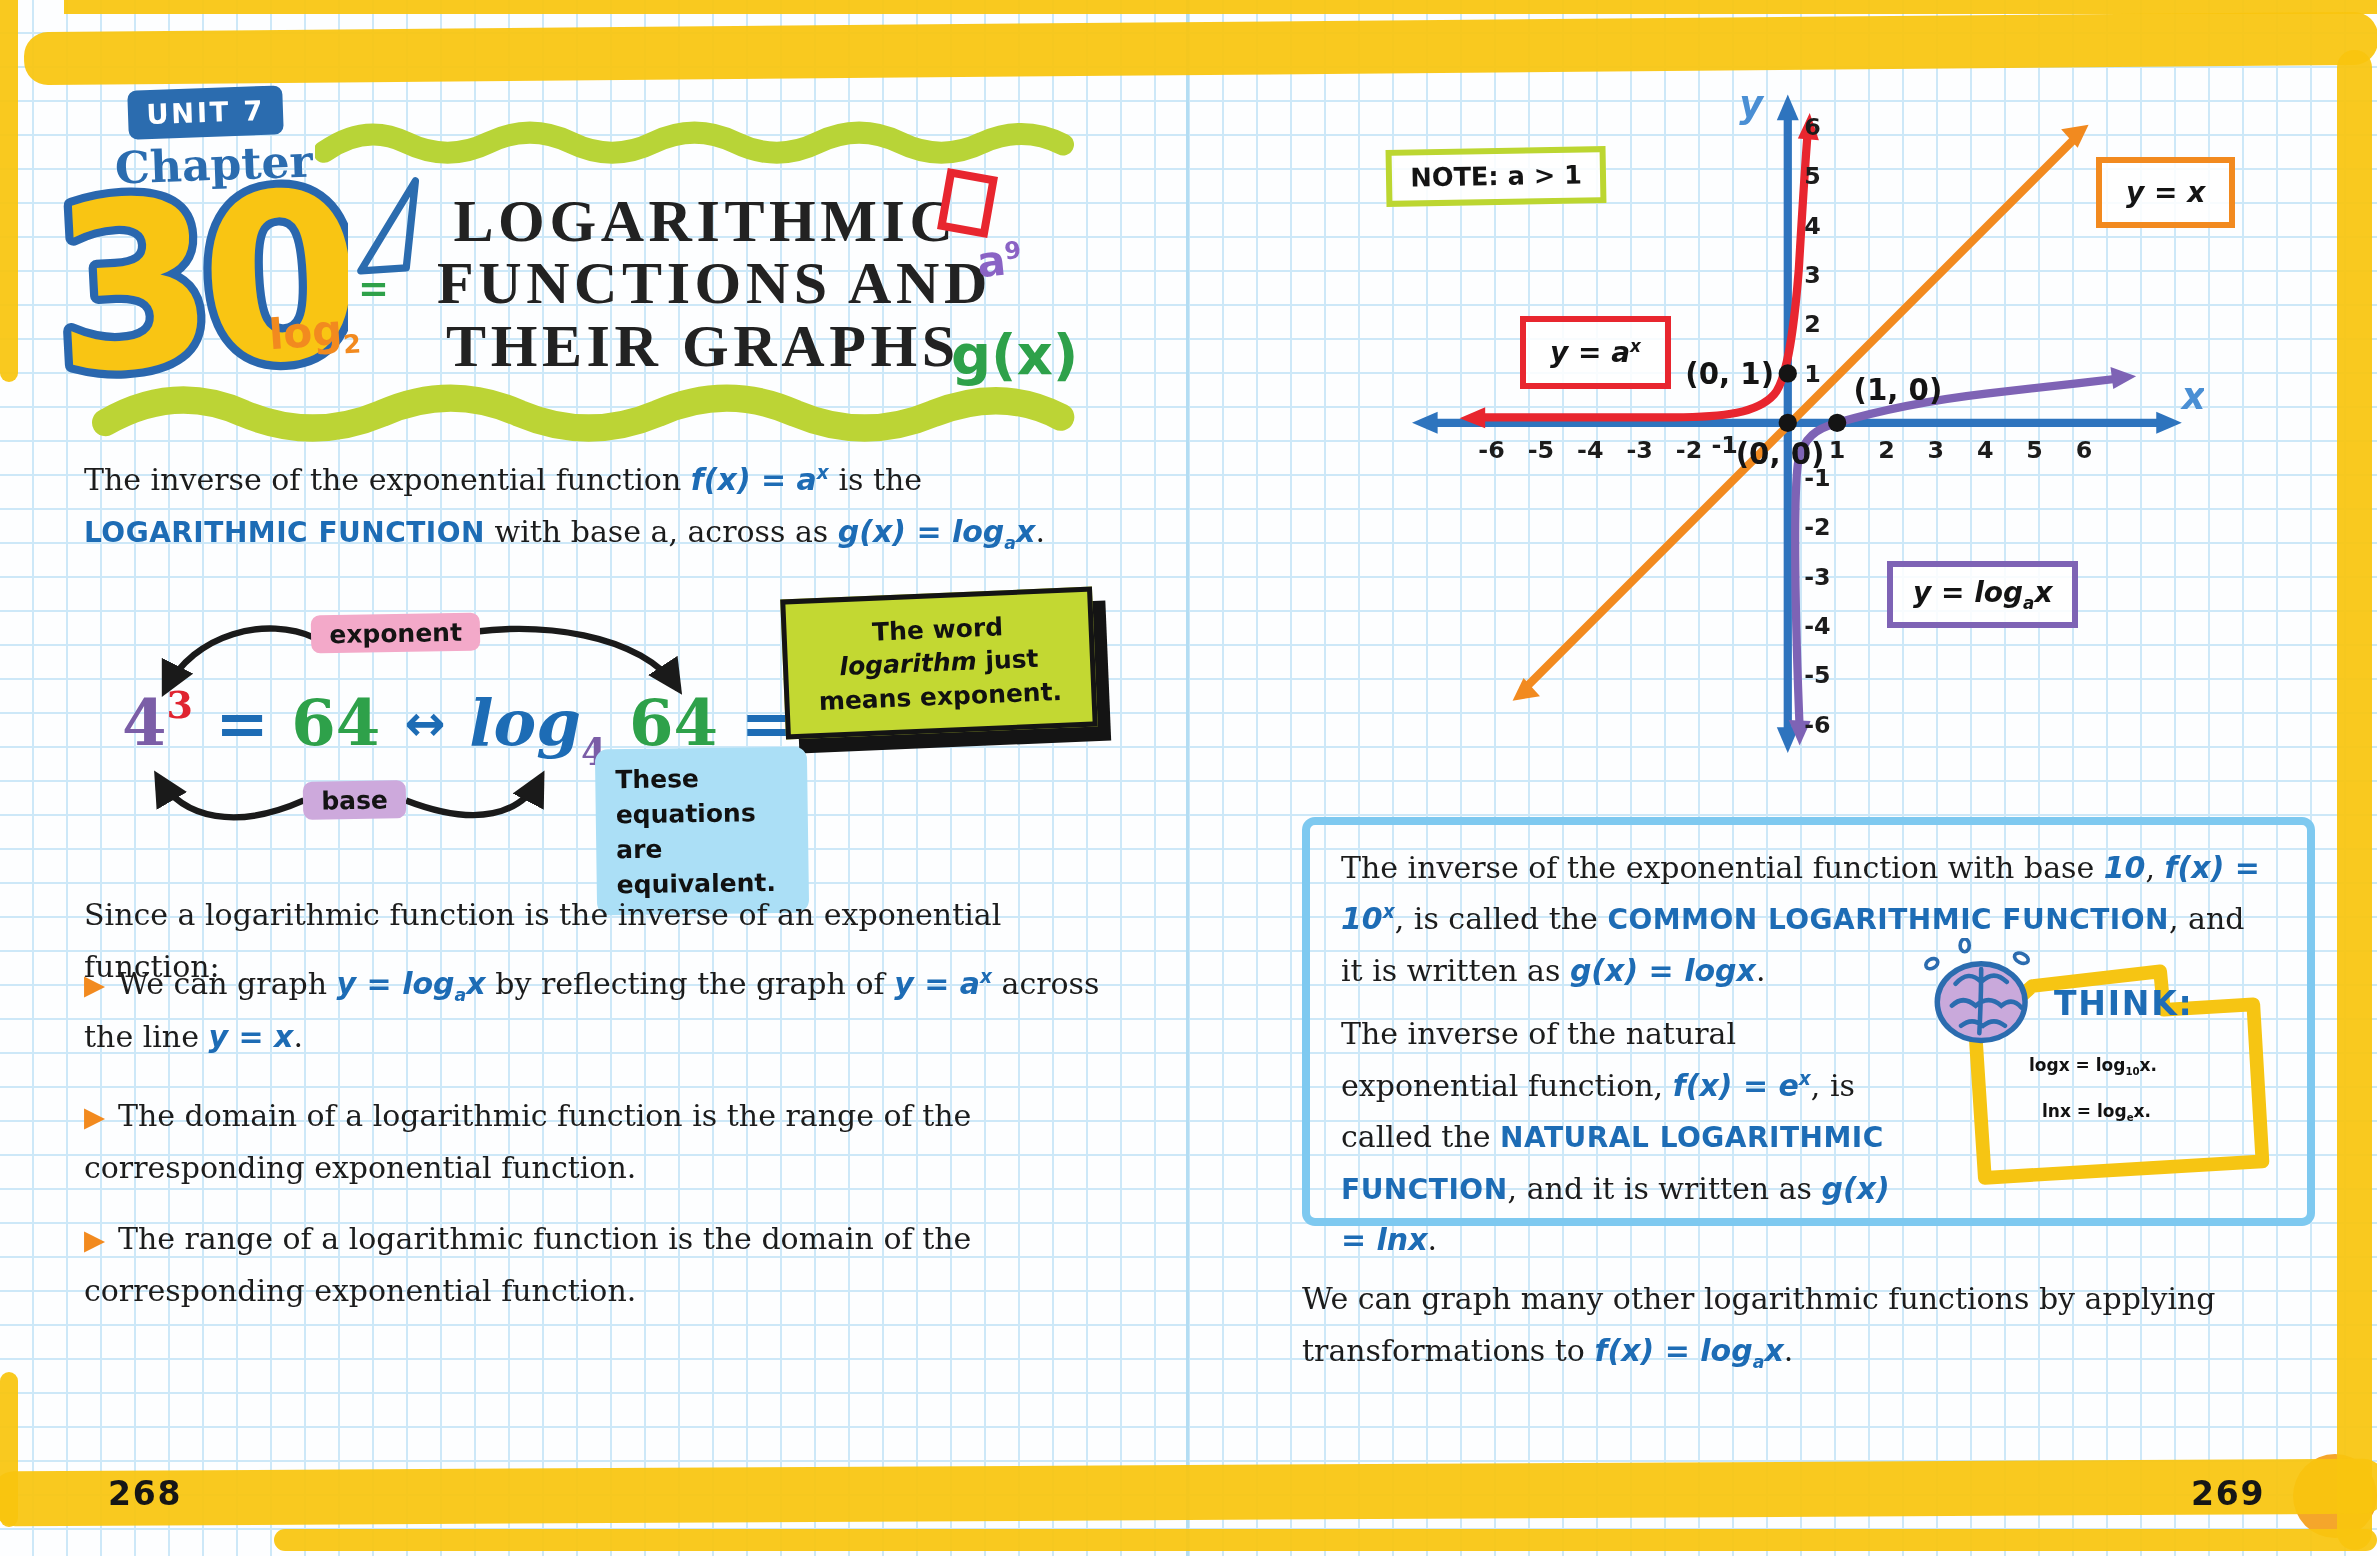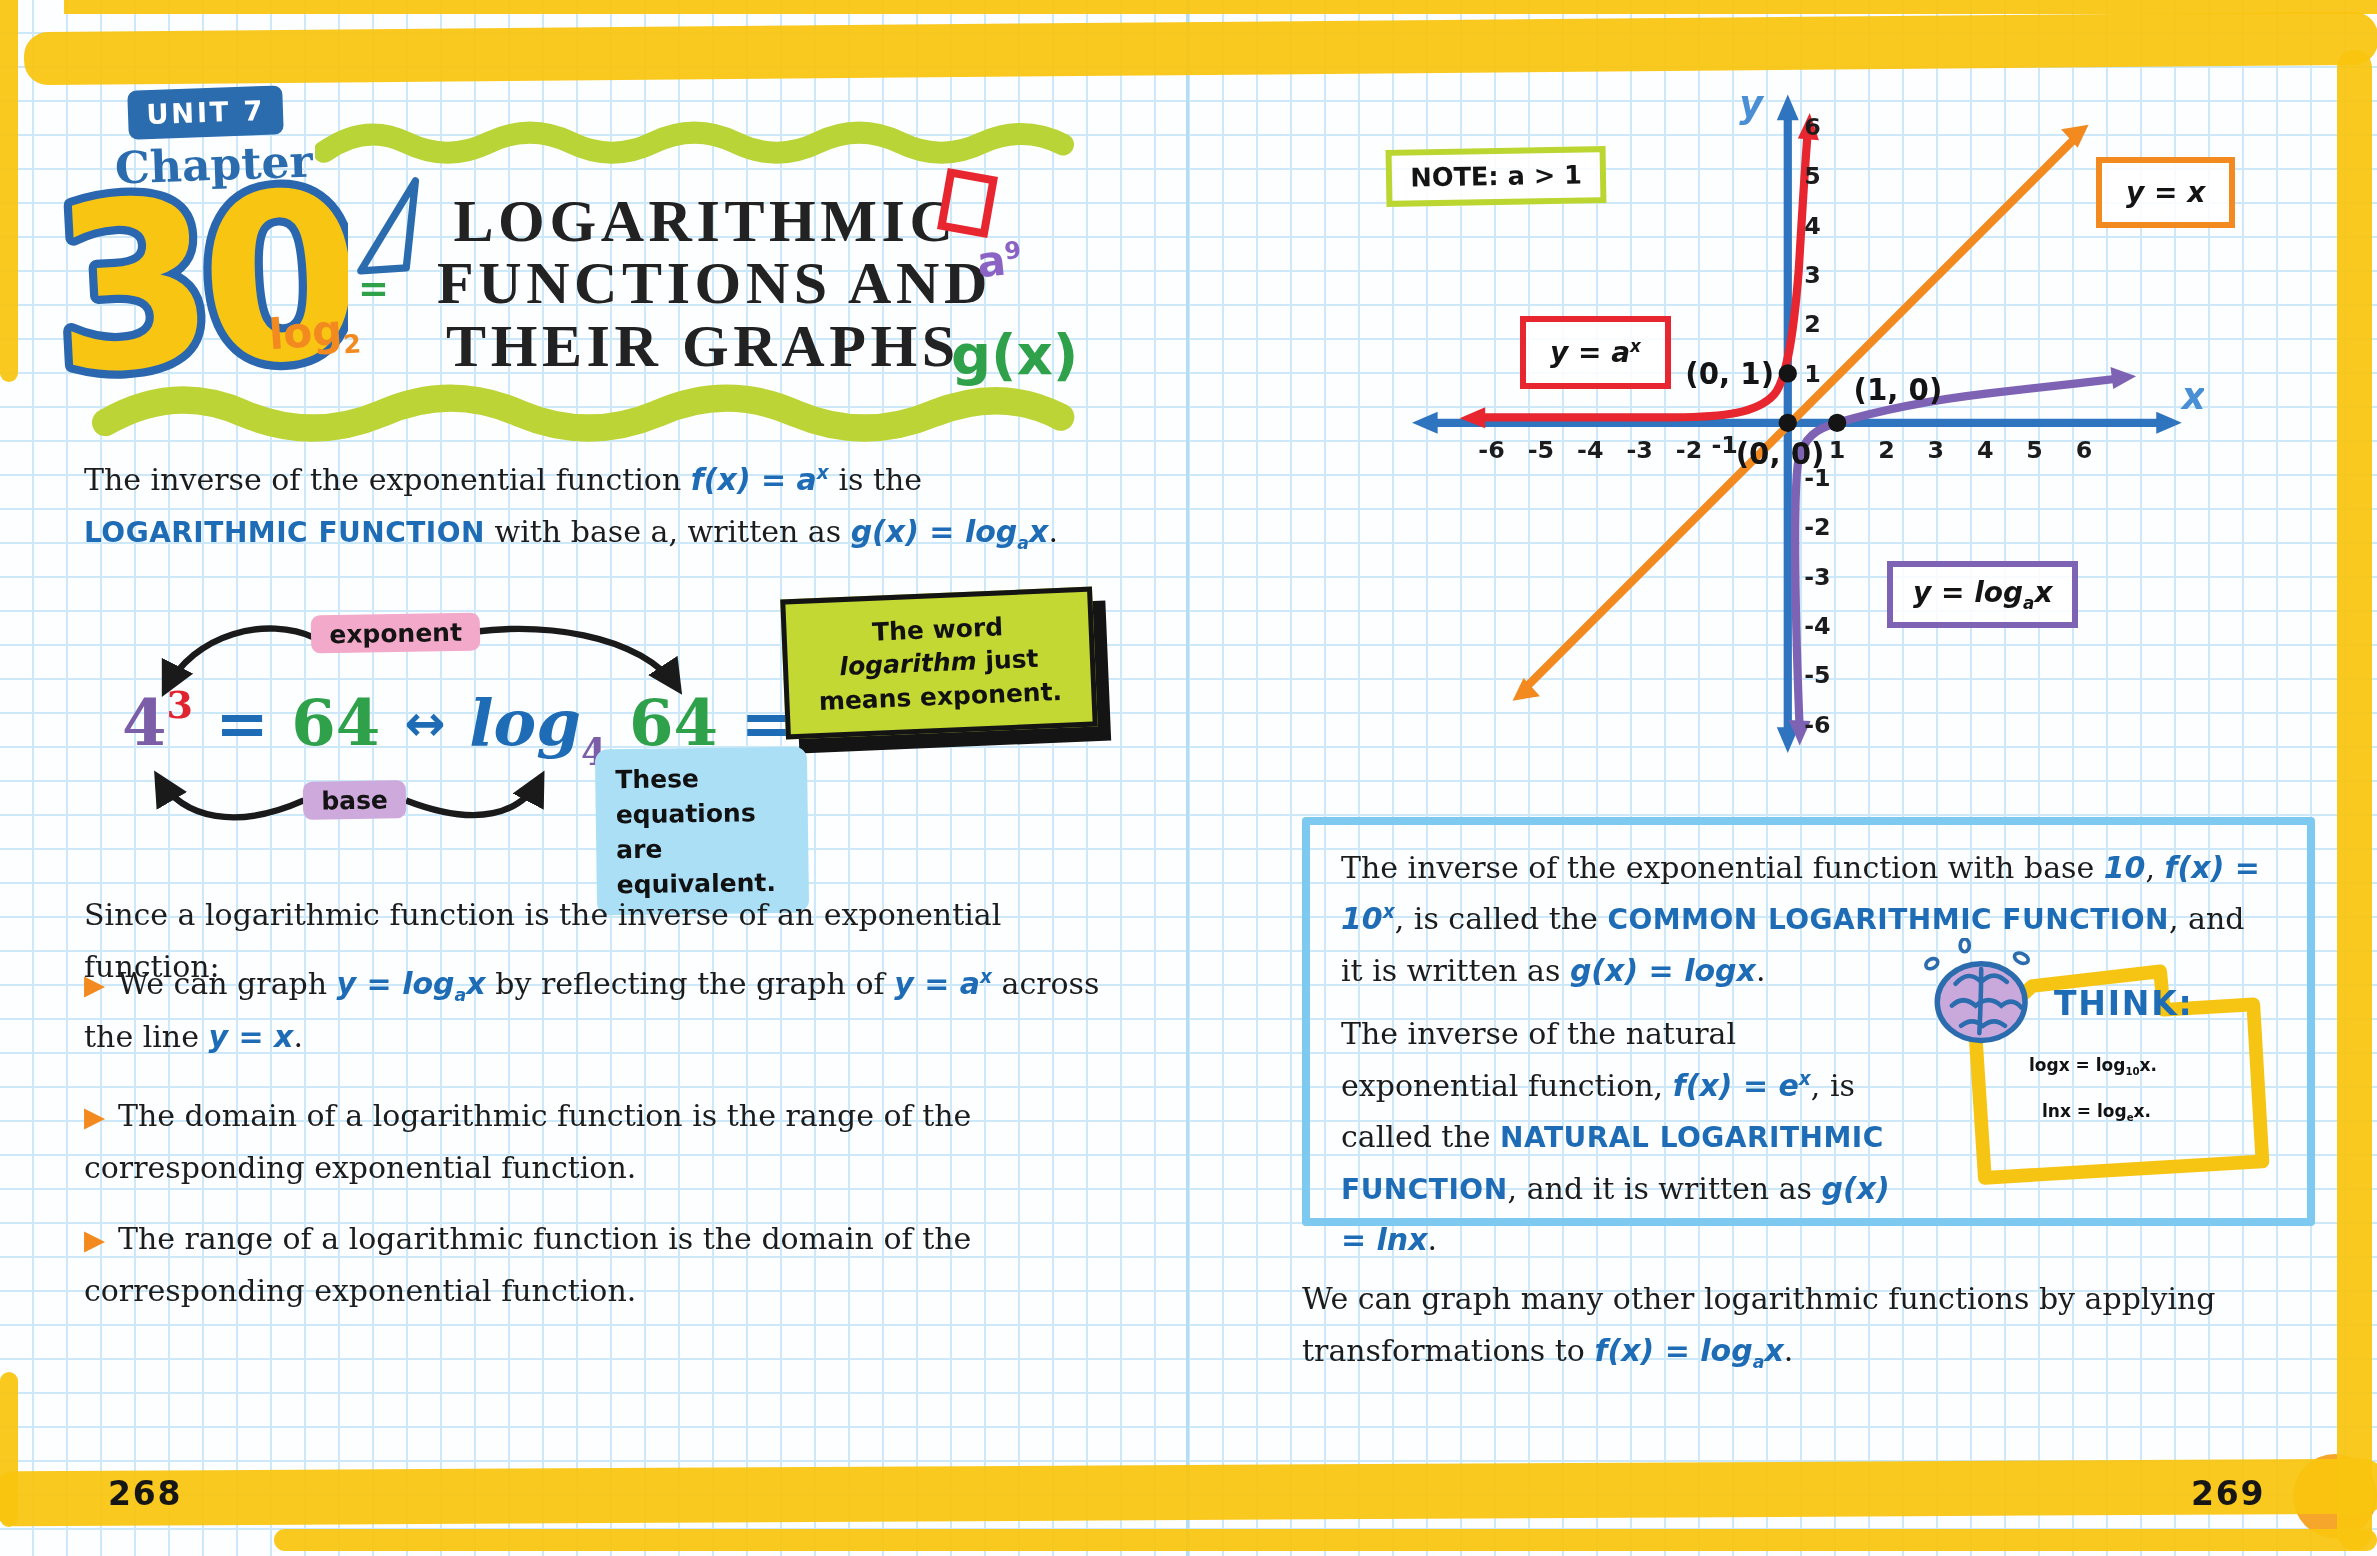--- a/index.html
+++ b/index.html
@@ -40,21 +40,21 @@
   .note-green{position:absolute;background:#c3d832;border:5.5px solid #141414;box-shadow:12.8px 14.6px 0 #141414;
     transform:rotate(-2.4deg);padding:14.6px 20px;font-weight:600;font-size:25px;color:#111;text-align:center;line-height:1.35;}
   .note-blue{position:absolute;background:#abdff6;border-radius:12.8px;transform:rotate(-.8deg);
     padding:12.8px 20px;font-weight:600;font-size:25px;color:#111;line-height:1.4;}
   
   .gbox{position:absolute;background:rgba(255,255,255,.85);font-weight:600;font-size:28px;color:#141414;
     padding:7.3px 18.3px;white-space:nowrap;}
   .gbox i{font-family:"DejaVu Sans",sans-serif;}
   .gbox sup{font-size:.6em;} .gbox sub{font-size:.6em;}
   
-  .bluebox{position:absolute;border:8.2px solid #7ec9f0;border-radius:4px;}
+  .bluebox{position:absolute;border:8.2px solid #7ec9f0;border-radius:13px;}
   
   .think-label{font-weight:900;font-size:33px;color:#1d6cb5;letter-spacing:1.8px;}
   .think-eq{font-weight:600;font-size:17px;color:#121212;}
   .think-eq sub{font-size:.6em;}
   .pgnum{position:absolute;font-weight:800;font-size:33px;color:#161616;letter-spacing:1.8px;}
 </style>
 </head>
 <body>
 
 <div id="page">
@@ -102,21 +102,21 @@
   <div class="abs" style="left:977px;top:236px;font-weight:700;font-size:42px;color:#8a63c5;transform:rotate(-6deg);">
     <span>a</span><sup style="font-size:24px;">9</sup>
   </div>
   <div class="abs" style="left:358px;top:267px;font-weight:800;font-size:37px;color:#2ea14a;">=</div>
   <div class="abs" style="left:269px;top:307px;font-weight:700;font-size:42px;color:#f28a1f;transform:rotate(-4deg);">
     <span>log</span><sub style="font-size:25.6px;">2</sub>
   </div>
   <div class="abs" style="left:951px;top:322px;font-weight:700;font-size:56px;color:#2ea14a;">g(x)</div>
 
   <div class="abs serif" style="left:84px;top:454px;width:1042px;">
-    <span>The inverse of the exponential function </span><span class="m"><span>f(x) = a</span><sup>x</sup></span><span> is the </span><span class="term">LOGARITHMIC FUNCTION</span><span class="bold"> with base a</span><span>, written as </span><span class="m"><span>g(x) = log</span><sub>a</sub><span>x</span></span><span>.</span>
+    <span>The inverse of the exponential function </span><span class="m"><span>f(x) = a</span><sup>x</sup></span><span> is the </span><span class="term">LOGARITHMIC FUNCTION</span><span class="bold"> with base a</span><span>, across as </span><span class="m"><span>g(x) = log</span><sub>a</sub><span>x</span></span><span>.</span>
   </div>
 
   <div class="abs" style="left:84px;top:594px;width:1088px;height:274px;">
     <svg width="1088" height="274" viewBox="0 0 1190 300" style="position:absolute;left:0;top:0;">
       <defs>
         <marker id="arr" viewBox="0 0 10 10" refX="8" refY="5" markerWidth="5.5" markerHeight="5.5" orient="auto-start-reverse">
           <path d="M0,0 L10,5 L0,10 Z" fill="#1a1a1a"></path>
         </marker>
       </defs>
       <path d="M 252,48 C 200,24 120,42 88,106" fill="none" stroke="#1a1a1a" stroke-width="7" marker-end="url(#arr)"></path>

